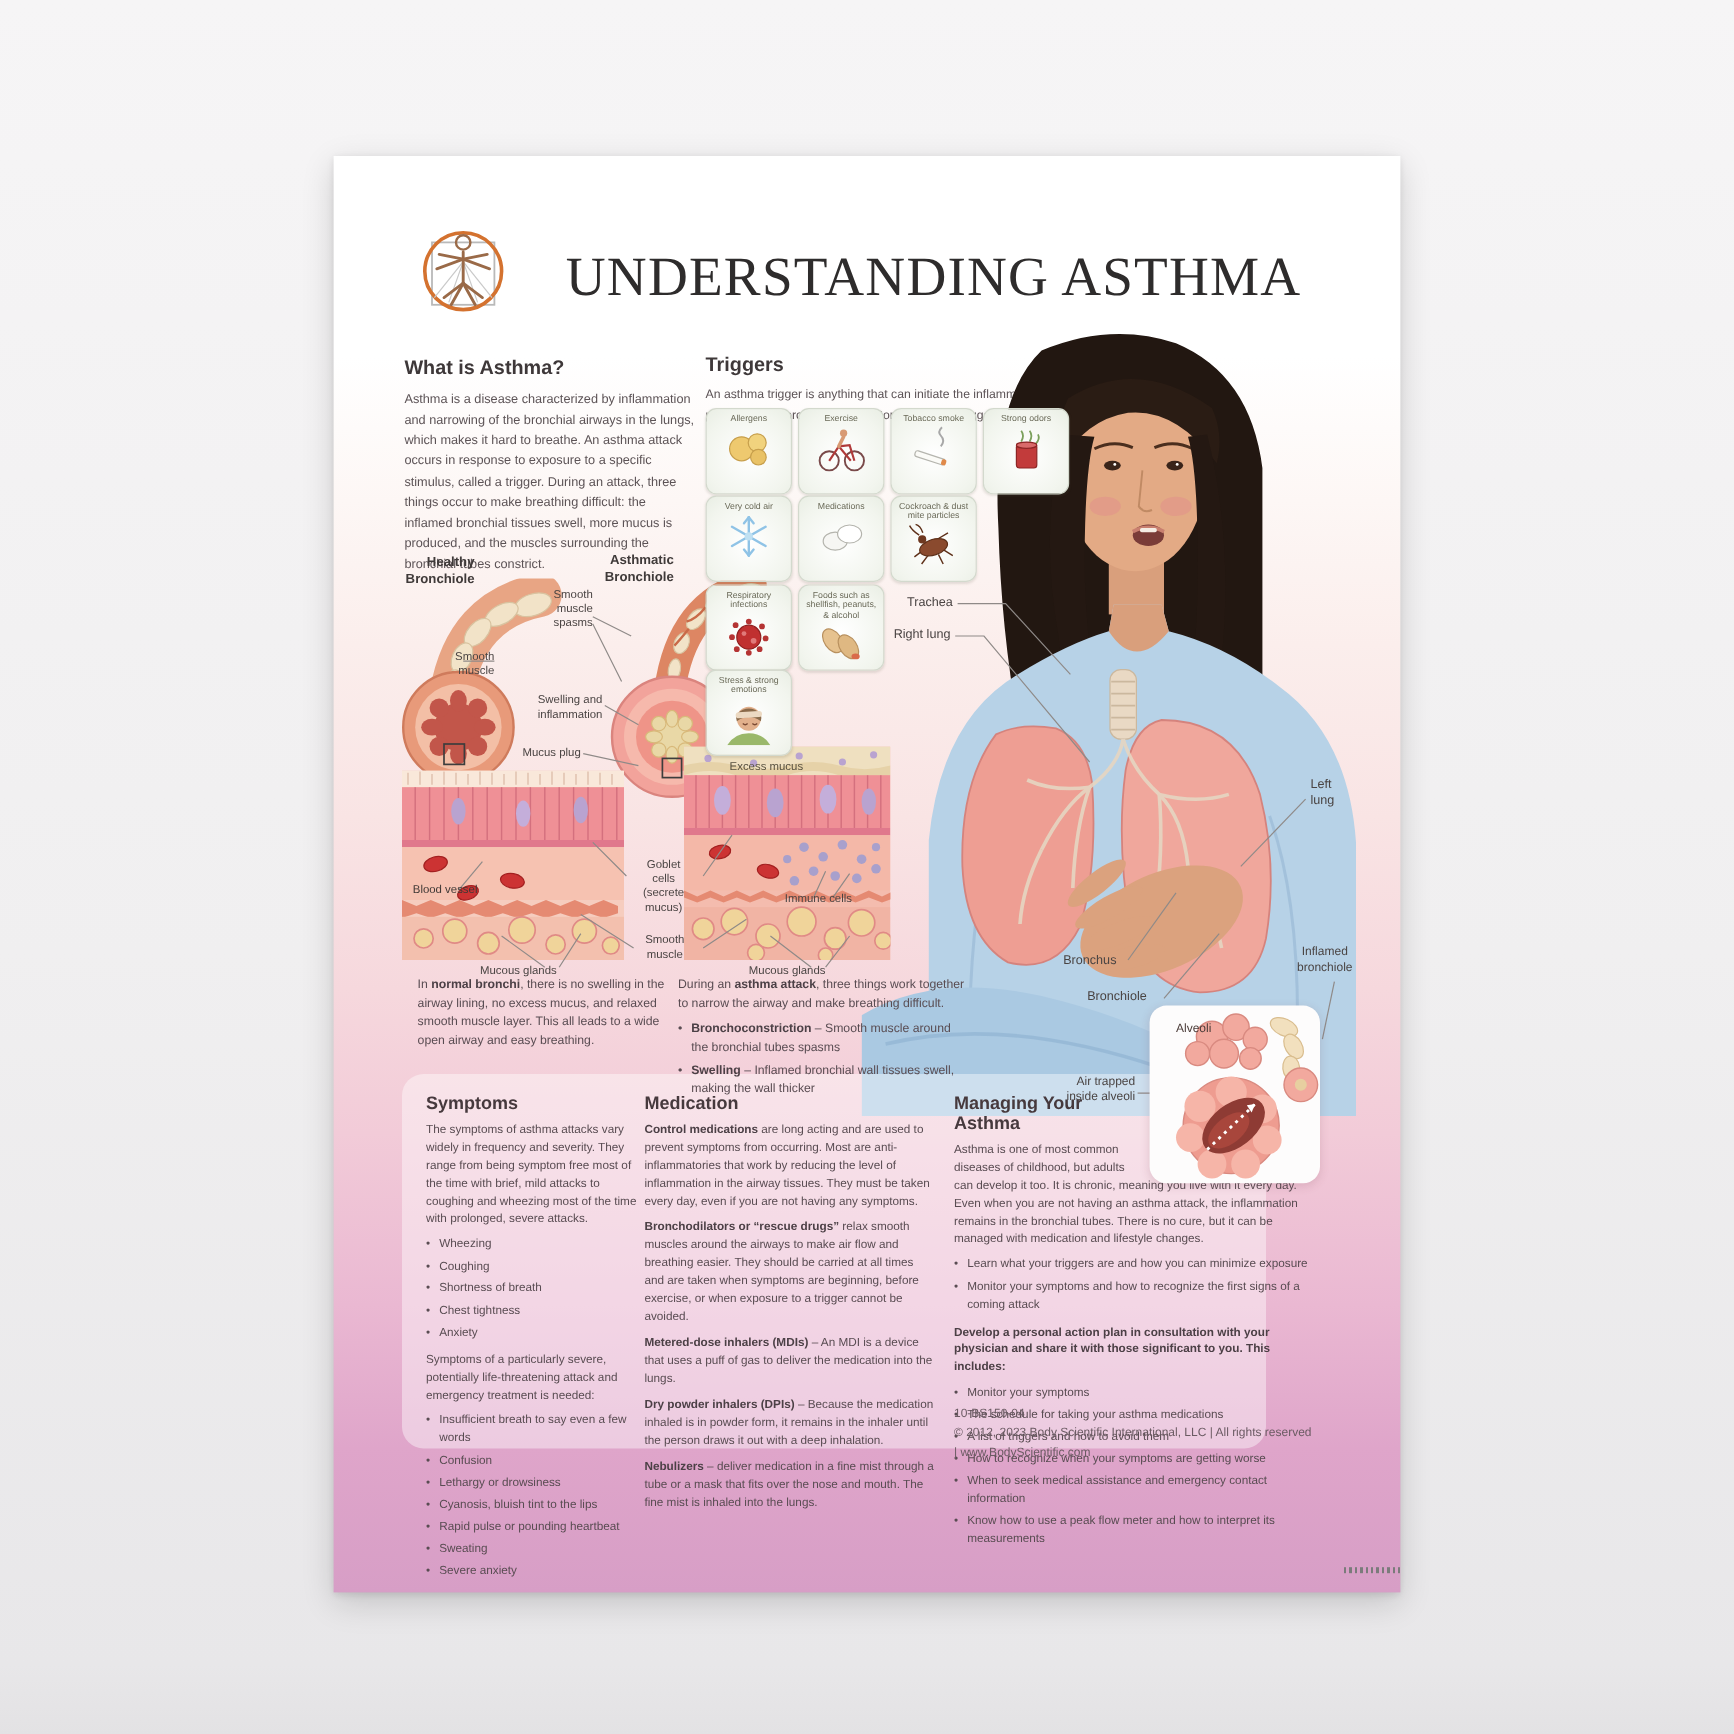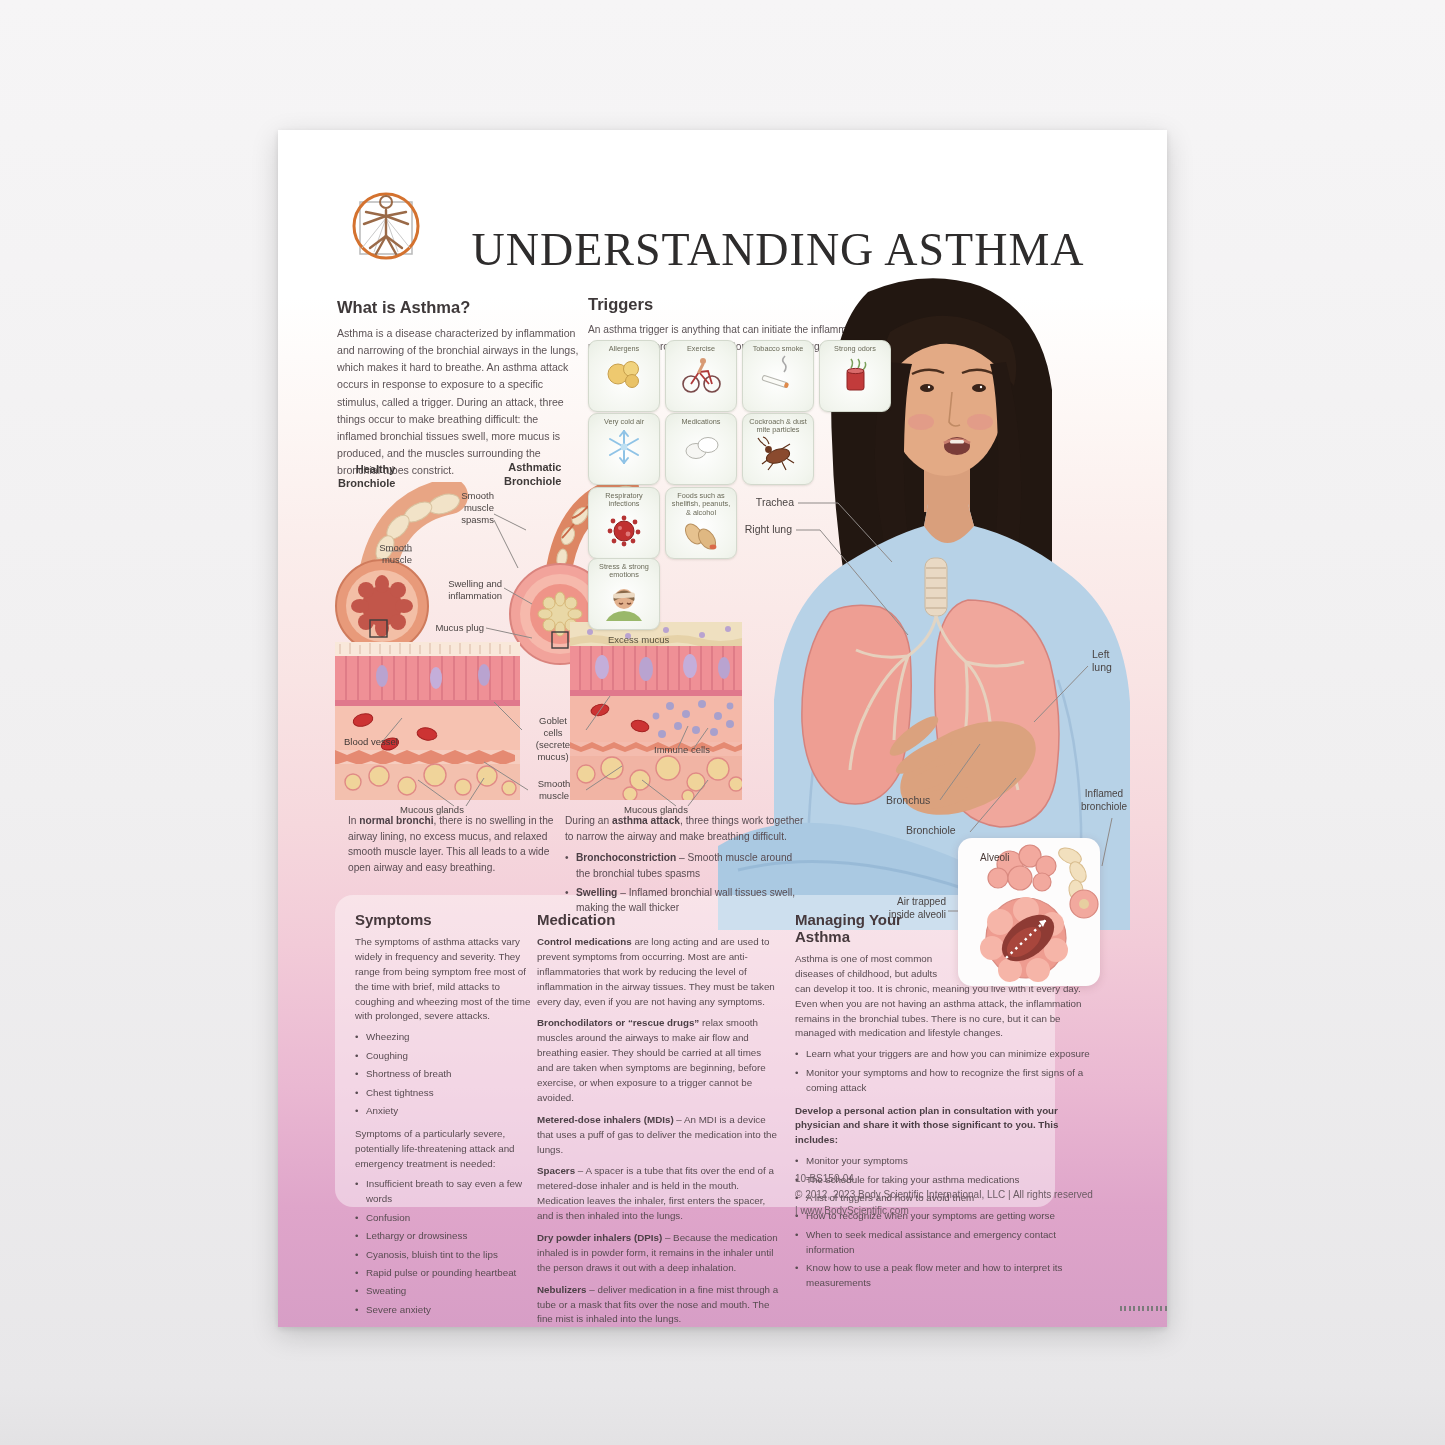--- a/index.html
+++ b/index.html
@@ -12,21 +12,21 @@
     position:absolute;left:278px;top:130px;width:889px;height:1197px;
     background:linear-gradient(180deg,
       #ffffff 0%,#ffffff 14%,#fdf7f5 24%,#fbeeec 34%,#f9e4e4 46%,
       #f6d8dd 58%,#f2cbd8 68%,#eab8d2 80%,#dfa5ca 90%,#d79ec6 100%);
     box-shadow:0 8px 26px rgba(0,0,0,.16),0 2px 6px rgba(0,0,0,.10);
   }
   .abs{position:absolute;}
   .title{
     position:absolute;left:150px;top:74px;width:700px;text-align:center;
     font-family:"Liberation Serif",serif;font-size:46px;font-weight:500;
-    color:#2e2c2c;letter-spacing:1px;margin-top:19px;
+    color:#2e2c2c;letter-spacing:1px;
   }
   .h1{font-size:16.5px;font-weight:bold;color:#3e3839;margin:0 0 8px 0;}
   .h2{font-size:15px;font-weight:bold;color:#46393d;margin:0 0 7px 0;}
   .body-txt{font-size:10.6px;line-height:1.62;color:#5c5356;}
   .small-txt{font-size:9.8px;line-height:1.52;color:#594c52;}
   .lbl{font-size:9.5px;line-height:1.25;color:#4a4443;white-space:pre-line;}
   .lbl.r{text-align:right;} .lbl.c{text-align:center;}
   .dia-title{font-size:11px;font-weight:bold;color:#3f3a39;line-height:1.3;white-space:pre-line;text-align:right;}
   ul.bul{list-style:none;margin:6px 0;padding:0;}
   ul.bul li{position:relative;padding-left:11px;margin:3.5px 0;}
@@ -537,21 +537,20 @@
         <li>Sweating</li>
         <li>Severe anxiety</li>
       </ul>
     </div>
 
     <div class="abs" style="left:202px;top:16px;width:242px;">
       <div class="h2">Medication</div>
       <p class="small-txt" style="margin:0 0 7px 0;"><strong>Control medications</strong><span> are long acting and are used to prevent symptoms from occurring. Most are anti-inflammatories that work by reducing the level of inflammation in the airway tissues. They must be taken every day, even if you are not having any symptoms.</span></p>
       <p class="small-txt" style="margin:0 0 7px 0;"><strong>Bronchodilators or “rescue drugs”</strong><span>  relax smooth muscles around the airways to make air flow and breathing easier. They should be carried at all times and are taken when symptoms are beginning, before exercise, or when exposure to a trigger cannot be avoided.</span></p>
       <p class="small-txt" style="margin:0 0 7px 0;"><strong>Metered-dose inhalers (MDIs)</strong><span> – An MDI is a device that uses a puff of gas to deliver the medication into the lungs.</span></p>
-      <p class="small-txt" style="margin:0 0 7px 0;"><strong>Spacers</strong><span> – A spacer is a tube that fits over the end of a metered-dose inhaler and is held in the mouth. Medication leaves the inhaler, first enters the spacer, and is then inhaled into the lungs.</span></p>
       <p class="small-txt" style="margin:0 0 7px 0;"><strong>Dry powder inhalers (DPIs)</strong><span> – Because the medication inhaled is in powder form, it remains in the inhaler until the person draws it out with a deep inhalation.</span></p>
       <p class="small-txt" style="margin:0;"><strong>Nebulizers</strong><span> – deliver medication in a fine mist through a tube or a mask that fits over the nose and mouth. The fine mist is inhaled into the lungs.</span></p>
     </div>
 
     <div class="abs" style="left:460px;top:16px;width:300px;">
       <div style="float:right;width:148px;height:56px;"></div>
       <div class="h2">Managing Your Asthma</div>
       <div class="small-txt">Asthma is one of most common diseases of childhood, but adults can develop it too. It is chronic, meaning you live with it every day. Even when you are not having an asthma attack, the inflammation remains in the bronchial tubes. There is no cure, but it can be managed with medication and lifestyle changes.</div>
       <ul class="bul small-txt" style="clear:none;">
         <li>Learn what your triggers are and how you can minimize exposure</li>

